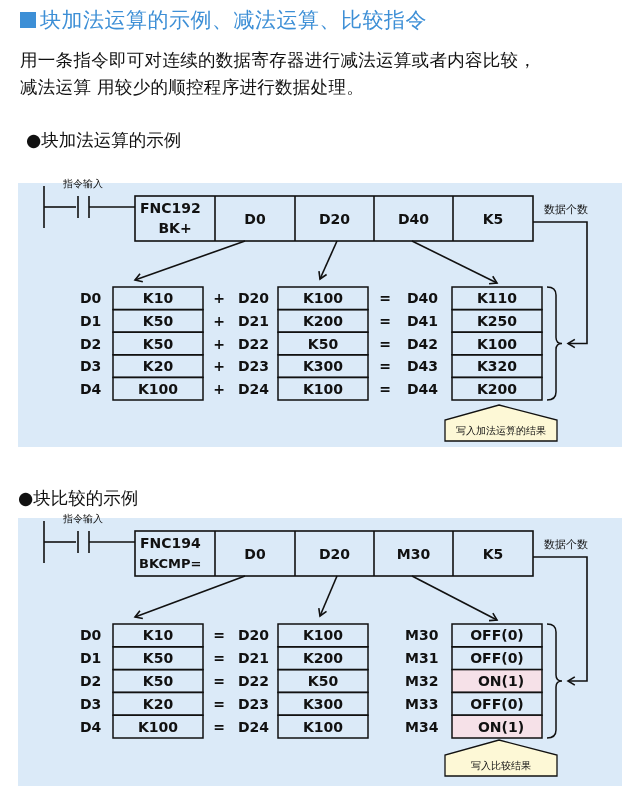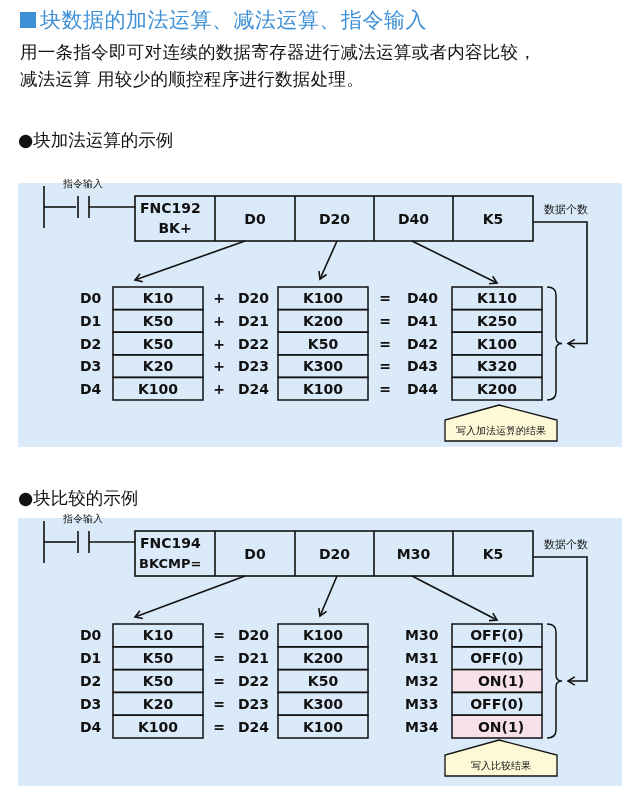--- a/index.html
+++ b/index.html
@@ -1,33 +1,33 @@
 <!DOCTYPE html>
 <html><head>
 <meta charset="utf-8">
 <style>
   html, body { margin:0; padding:0; background:#ffffff; }
   body { width:636px; height:798px; position:relative; overflow:hidden;
          font-family:"DejaVu Sans","Liberation Sans",sans-serif; color:#111; }
   .title { position:absolute; left:20px; top:6px; font-size:21px; color:#3d8fd6; letter-spacing:0.5px; white-space:nowrap; }
   .title .sq { display:inline-block; width:16px; height:16px; background:#3d8fd6; margin-right:4px; vertical-align:-1px; }
-  .desc { position:absolute; left:20px; font-size:17.5px; color:#111; white-space:nowrap; letter-spacing:0.3px; }
+  .desc { position:absolute; left:20px; font-size:17.5px; color:#111; white-space:nowrap; letter-spacing:0.3px;margin-top:8px; }
   .sect { position:absolute; left:18px; font-size:17.5px; color:#111; white-space:nowrap; }
   .panel { position:absolute; left:18px; width:604px; background:#dbeaf8; }
   svg { position:absolute; left:0; top:0; overflow:visible; }
   .lbl { font-family:"DejaVu Sans","Liberation Sans",sans-serif; }
 </style>
 </head>
 <body>
 
-<div class="title"><span class="sq"></span><span>块数据的加法运算、减法运算、指令输入</span></div>
+<div class="title"><span class="sq"></span><span>块加法运算的示例、减法运算、比较指令</span></div>
 <div class="desc" style="top:40px;">用一条指令即可对连续的数据寄存器进行减法运算或者内容比较，</div>
 <div class="desc" style="top:67px;">减法运算 用较少的顺控程序进行数据处理。</div>
 
-<div class="sect" style="top:128px;">●块加法运算的示例</div>
+<div class="sect" style="top:128px;margin-left:8px;">●块加法运算的示例</div>
 <div class="panel" id="panel0" style="top:183px;height:264px;">
   <svg id="svg0" width="604" height="264">
       <line x1="26" y1="3" x2="26" y2="45" stroke="#111" stroke-width="1.6"></line>
       <line x1="26" y1="24" x2="58" y2="24" stroke="#111" stroke-width="1.6"></line>
       <line x1="60" y1="13" x2="60" y2="35" stroke="#111" stroke-width="1.6"></line>
       <line x1="71" y1="13" x2="71" y2="35" stroke="#111" stroke-width="1.6"></line>
       <line x1="71" y1="24" x2="117" y2="24" stroke="#111" stroke-width="1.6"></line>
       <text x="65" y="1" font-size="10" text-anchor="middle" font-weight="normal" fill="#111" class="lbl" dominant-baseline="middle">指令输入</text>
       <rect x="117" y="13" width="398" height="45" fill="none" stroke="#111" stroke-width="1.6"></rect>
       <line x1="197" y1="13" x2="197" y2="58" stroke="#111" stroke-width="1.6"></line>

